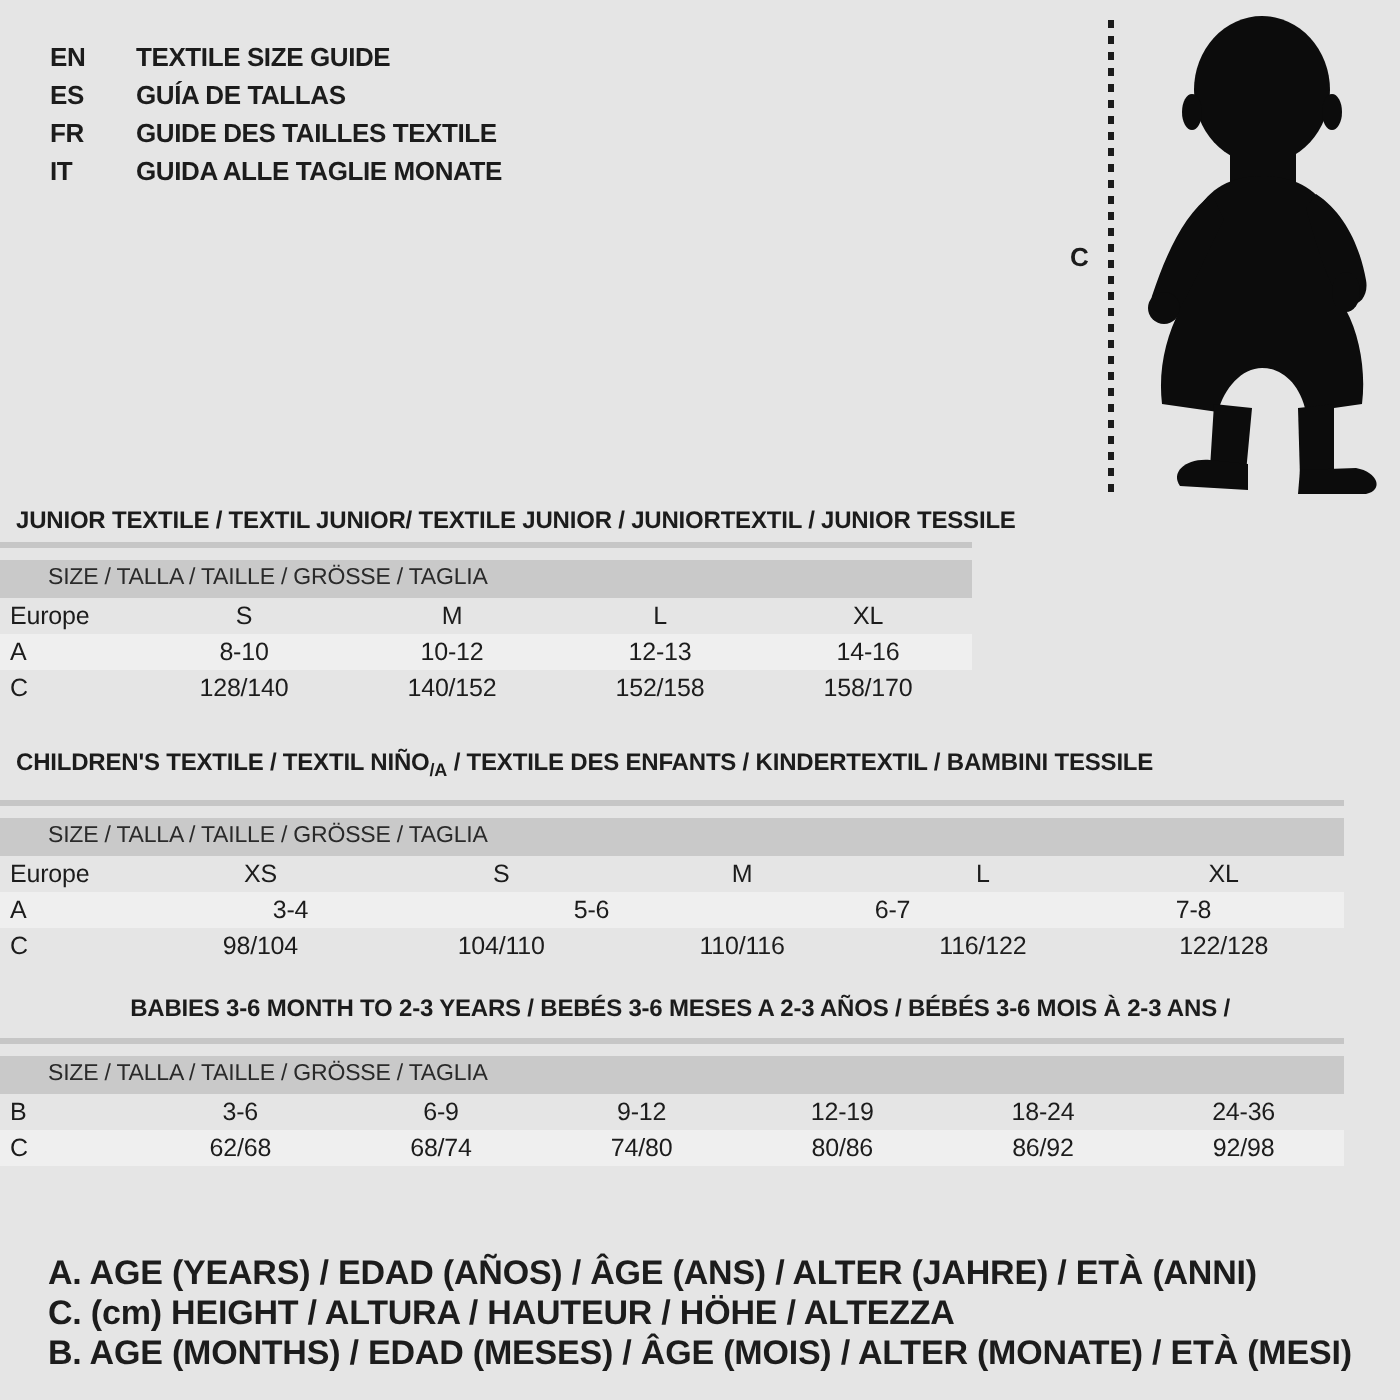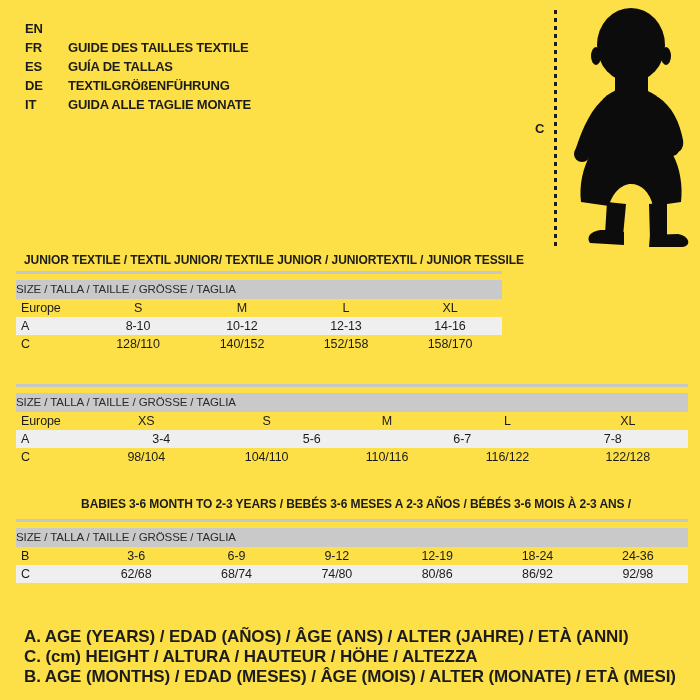--- a/index.html
+++ b/index.html
@@ -1,75 +1,72 @@
 <!DOCTYPE html>
 <html><head>
 <meta charset="utf-8">
 <style>
   * { margin:0; padding:0; box-sizing:border-box; }
   html,body { background:#ffffff; }
   .page {
-    position:relative; width:700px; height:700px; background:#fde047;
+    position:relative; width:700px; height:700px; background:#e5e5e5;
     font-family:"Liberation Sans", sans-serif; color:#1c1c1c; overflow:hidden;
   }
 
   
   .lang-block { position:absolute; left:25px; top:19px; }
   .lang-row { display:flex; height:19px; line-height:19px; font-size:13px; font-weight:bold; letter-spacing:-0.2px; }
   .lang-code { width:43px; }
 
   
   .c-label { position:absolute; left:535px; top:121px; font-size:13px; font-weight:bold; }
   .dash-line { position:absolute; left:554px; top:10px; width:3px; height:236px;
     background:repeating-linear-gradient(to bottom,#1c1c1c 0 4px, transparent 4px 8px); }
   .baby-svg { position:absolute; left:562px; top:5px; width:134px; height:242px; }
 
   
-  .section { position:absolute; left:16px; }
+  .section { position:absolute; left:0; }
   #sec0 { top:253px; width:486px; }
   #sec1 { top:374px; width:672px; }
   #sec2 { top:494px; width:672px; }
   .sec-heading { font-size:12px; font-weight:bold; line-height:15px; margin-left:8px; letter-spacing:-0.1px; white-space:nowrap; }
   #sec2 .sec-heading { line-height:21px;text-align:center; }
   .sub-seg { font-size:9px; position:relative; top:3px; }
   .topline { height:3px; background:#c6c6c6; }
   #sec0 .topline { margin-top:3px; }
   #sec1 .topline { margin-top:10px; }
   #sec2 .topline { margin-top:4px; }
   .size-bar { margin-top:6px; height:19px; line-height:19px; background:#c9c9c9;
-    font-size:11.5px; color:#2a2a2a; padding-left:0; letter-spacing:-0.1px; }
+    font-size:11.5px; color:#2a2a2a; padding-left:24px; letter-spacing:-0.1px; }
   .trow { display:flex; height:18px; line-height:18px; font-size:12.5px; letter-spacing:-0.1px; }
   .trow.shaded { background:#efefef; }
   .tlabel { width:70px; padding-left:5px; }
   .tcell { flex:1; text-align:center; }
 
   
   .notes { position:absolute; left:24px; top:627px; }
   .note-line { font-size:17px; font-weight:bold; line-height:20px; letter-spacing:-0.1px; white-space:nowrap; }
 </style>
 </head>
 <body>
 
 <div class="page">
 
   <div class="lang-block" id="languages">
       <div class="lang-row">
         <span class="lang-code">EN</span>
-      </div>
-      <div class="lang-row">
-        <span class="lang-code">FR</span>
-        <span class="lang-title">GUIDE DES TAILLES TEXTILE</span>
+        <span class="lang-title">TEXTILE SIZE GUIDE</span>
       </div>
       <div class="lang-row">
         <span class="lang-code">ES</span>
         <span class="lang-title">GUÍA DE TALLAS</span>
       </div>
       <div class="lang-row">
-        <span class="lang-code">DE</span>
-        <span class="lang-title">TEXTILGRÖßENFÜHRUNG</span>
+        <span class="lang-code">FR</span>
+        <span class="lang-title">GUIDE DES TAILLES TEXTILE</span>
       </div>
       <div class="lang-row">
         <span class="lang-code">IT</span>
         <span class="lang-title">GUIDA ALLE TAGLIE MONATE</span>
       </div>
     </div>
 
   <span class="c-label">C</span>
   <div class="dash-line"></div>
 
@@ -107,27 +104,30 @@
       </div>
       <div class="trow shaded">
         <span class="tlabel">A</span>
         <span class="tcell">8-10</span>
         <span class="tcell">10-12</span>
         <span class="tcell">12-13</span>
         <span class="tcell">14-16</span>
       </div>
       <div class="trow">
         <span class="tlabel">C</span>
-        <span class="tcell">128/110</span>
+        <span class="tcell">128/140</span>
         <span class="tcell">140/152</span>
         <span class="tcell">152/158</span>
         <span class="tcell">158/170</span>
       </div>
     </div>
   <div class="section" id="sec1">
+      <div class="sec-heading">
+        <div class="heading-line"><span class="seg">CHILDREN'S TEXTILE / TEXTIL NIÑO</span><span class="sub-seg">/A</span><span class="seg"> / TEXTILE DES ENFANTS / KINDERTEXTIL / BAMBINI TESSILE</span></div>
+      </div>
       <div class="topline"></div>
       <div class="size-bar">SIZE / TALLA / TAILLE / GRÖSSE / TAGLIA</div>
       <div class="trow">
         <span class="tlabel">Europe</span>
         <span class="tcell">XS</span>
         <span class="tcell">S</span>
         <span class="tcell">M</span>
         <span class="tcell">L</span>
         <span class="tcell">XL</span>
       </div>

